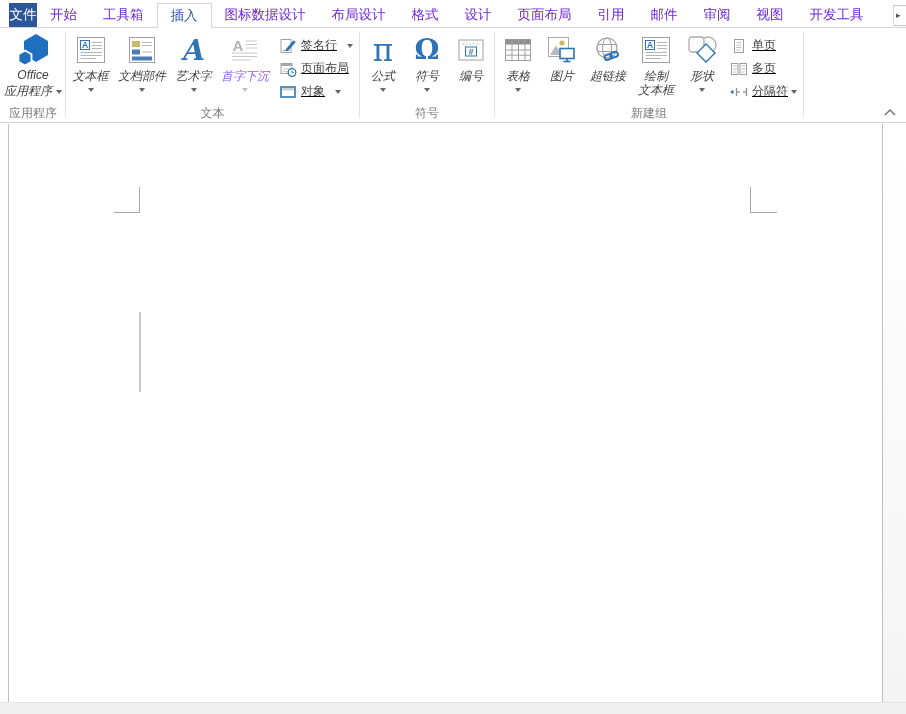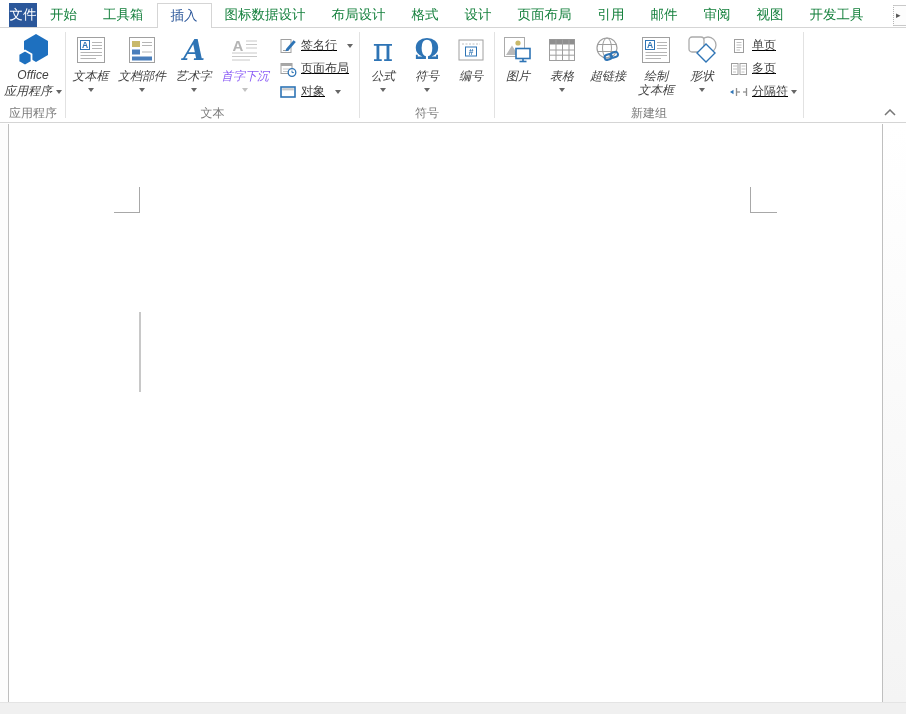--- a/index.html
+++ b/index.html
@@ -4,21 +4,21 @@
 <style>
   * { margin:0; padding:0; box-sizing:border-box; }
   html,body { width:906px; height:714px; }
   body { font-family:"Liberation Sans","DejaVu Sans",sans-serif; background:#fff; overflow:hidden; }
   .app { position:relative; width:906px; height:714px; background:#fff; }
 
   
   .tabbar { position:relative; height:28px; background:#fff; border-bottom:1px solid #d5d5d5; display:flex; align-items:flex-end; }
   .tab-file { background:#2b579a; color:#fff; font-size:13.5px; height:24px; width:28px;
               display:flex; align-items:center; justify-content:center; margin-left:9px; cursor:default; }
-  .tab { font-size:13.5px; color:#15803d; height:24px; display:flex; align-items:center;
+  .tab { font-size:13.5px; color:#6d28d9; height:24px; display:flex; align-items:center;
          padding:0 13px; cursor:default; white-space:nowrap; }
   .tab.selected { background:#fff; color:#2b579a; border:1px solid #d5d5d5; border-bottom:none;
                   margin-bottom:-1px; height:25px; position:relative; z-index:3;font-family:Liberation Mono, monospace; }
   .tab-more { position:absolute; right:-2px; top:5px; width:15px; height:21px; background:#fdfdfd;
               border:1px solid #c9c9c9; border-left:1px dotted #b5b5b5; display:flex; align-items:center; justify-content:flex-start; }
   .more-arrow { font-size:9px; color:#555; line-height:1; padding-left:2px; }
 
   
   .ribbon { position:relative; height:95px; background:#fff; border-bottom:1px solid #d5d5d5;
             display:flex; align-items:stretch; padding-left:2px; }
@@ -252,48 +252,48 @@
       <div class="group-label">符号</div>
     </div>
 
     <div class="vsep"></div>
 
     <div class="group">
       <div class="group-content">
 
         <div class="btn-large" style="width:44px">
           <span class="icon">
-            <svg width="30" height="28" viewBox="0 0 30 28">
-              <rect x="1.5" y="1.5" width="20" height="19" fill="#fff" stroke="#ababab"></rect>
-              <circle cx="15" cy="7" r="2.6" fill="#c9b96a"></circle>
-              <path d="M3,19 L9,9.5 L13.5,16.5 L15,14.5 L18,19 Z" fill="#b9b9b9"></path>
-              <rect x="13" y="12.5" width="14" height="10" fill="#fff" stroke="#2e74b5" stroke-width="1.6"></rect>
-              <line x1="20" y1="22.5" x2="20" y2="25" stroke="#2e74b5" stroke-width="1.6"></line>
-              <line x1="16.5" y1="25.5" x2="23.5" y2="25.5" stroke="#2e74b5" stroke-width="1.6"></line>
-            </svg>
-          </span>
-          <span class="lbl">图片</span>
-        </div>
-
-        <div class="btn-large" style="width:44px">
-          <span class="icon">
             <svg width="28" height="26" viewBox="0 0 28 26">
               <rect x="1.5" y="2.5" width="25" height="21" fill="#fff" stroke="#9e9e9e"></rect>
               <rect x="1.5" y="2.5" width="25" height="5" fill="#8f8f8f"></rect>
               <g stroke="#9e9e9e">
                 <line x1="8" y1="2.5" x2="8" y2="23.5"></line>
                   <line x1="14.5" y1="2.5" x2="14.5" y2="23.5"></line>
                 <line x1="21" y1="2.5" x2="21" y2="23.5"></line>
                 <line x1="1.5" y1="13" x2="26.5" y2="13"></line>
                   <line x1="1.5" y1="18.2" x2="26.5" y2="18.2"></line>
               </g>
             </svg>
           </span>
           <span class="lbl">表格</span>
           <span class="dd"></span>
+        </div>
+
+        <div class="btn-large" style="width:44px">
+          <span class="icon">
+            <svg width="30" height="28" viewBox="0 0 30 28">
+              <rect x="1.5" y="1.5" width="20" height="19" fill="#fff" stroke="#ababab"></rect>
+              <circle cx="15" cy="7" r="2.6" fill="#c9b96a"></circle>
+              <path d="M3,19 L9,9.5 L13.5,16.5 L15,14.5 L18,19 Z" fill="#b9b9b9"></path>
+              <rect x="13" y="12.5" width="14" height="10" fill="#fff" stroke="#2e74b5" stroke-width="1.6"></rect>
+              <line x1="20" y1="22.5" x2="20" y2="25" stroke="#2e74b5" stroke-width="1.6"></line>
+              <line x1="16.5" y1="25.5" x2="23.5" y2="25.5" stroke="#2e74b5" stroke-width="1.6"></line>
+            </svg>
+          </span>
+          <span class="lbl">图片</span>
         </div>
 
         <div class="btn-large" style="width:48px">
           <span class="icon">
             <svg width="30" height="28" viewBox="0 0 30 28">
               <circle cx="14" cy="12" r="10" fill="#fff" stroke="#9e9e9e" stroke-width="1.2"></circle>
               <ellipse cx="14" cy="12" rx="4.5" ry="10" fill="none" stroke="#9e9e9e"></ellipse>
               <line x1="4.5" y1="8.5" x2="23.5" y2="8.5" stroke="#9e9e9e"></line>
               <line x1="4.5" y1="15.5" x2="23.5" y2="15.5" stroke="#9e9e9e"></line>
               <g stroke="#2e74b5" stroke-width="2" fill="none">

